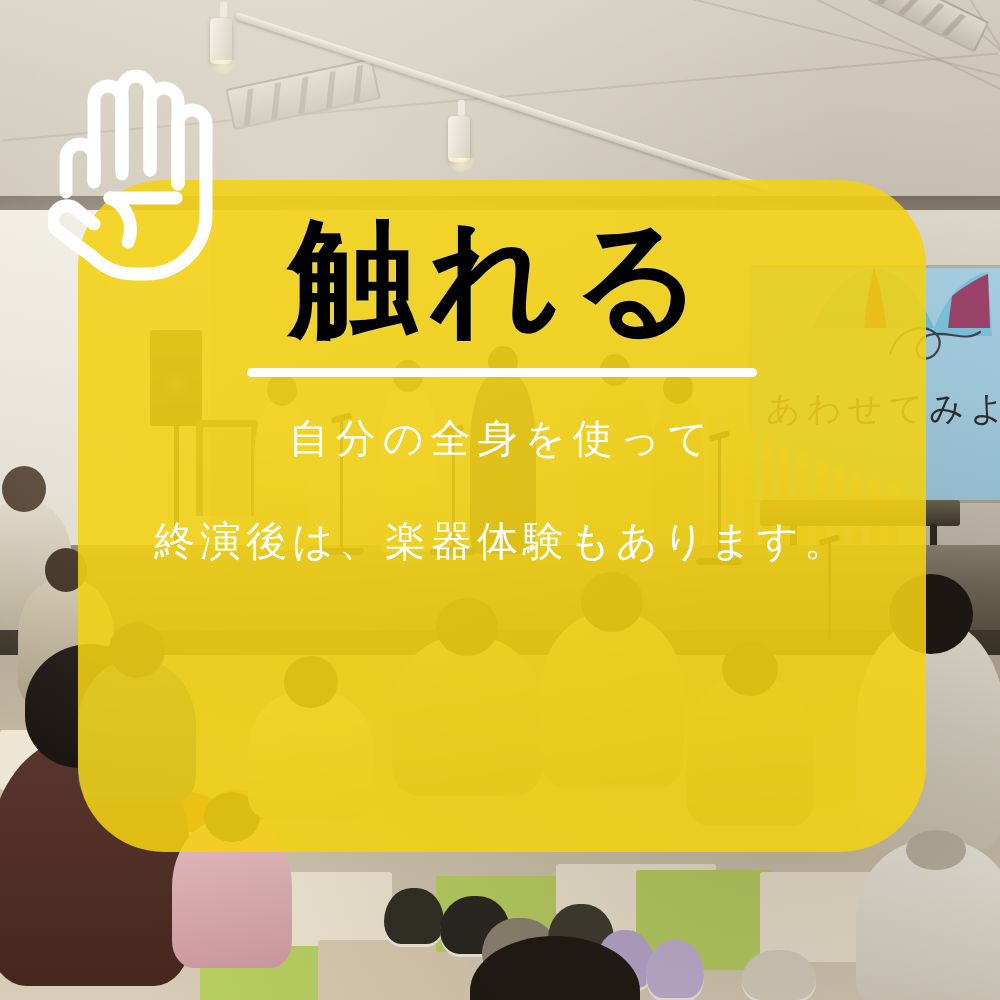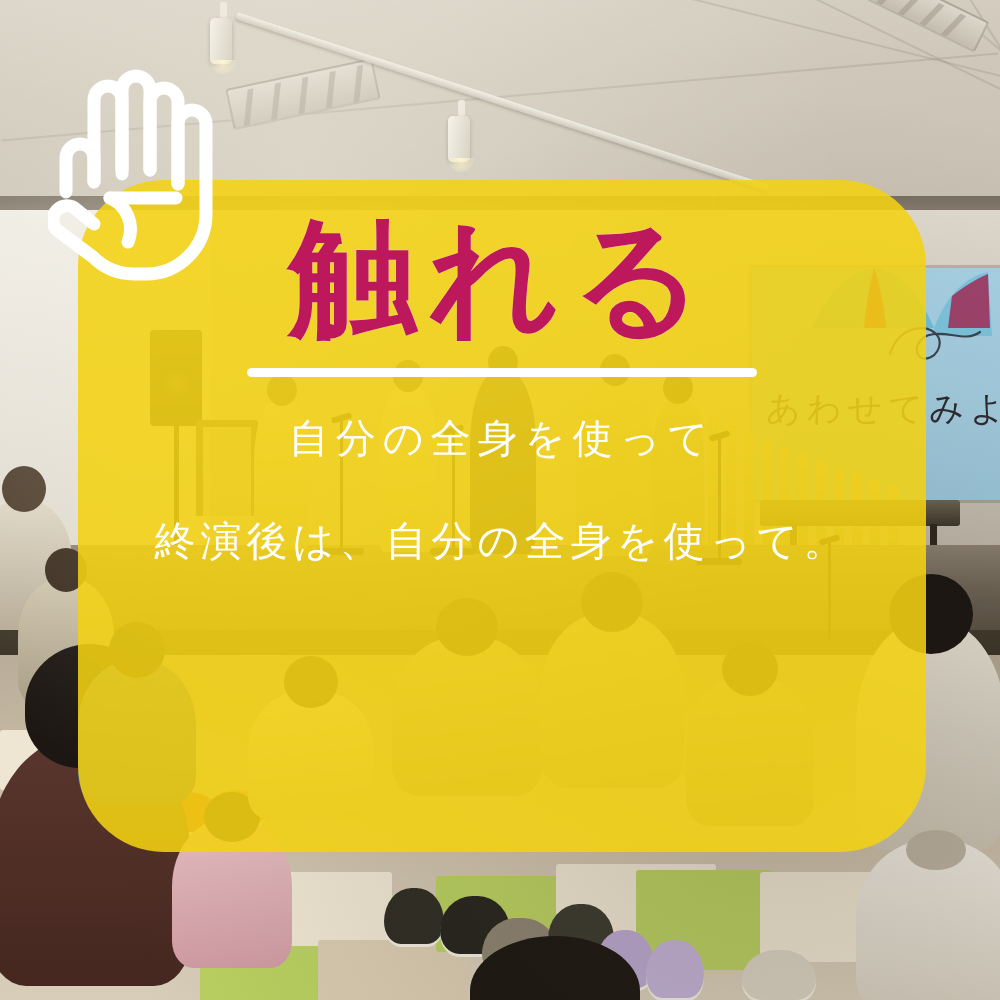--- a/index.html
+++ b/index.html
@@ -181,21 +181,21 @@
     opacity:.88;
   }
 
   
   .content{
     position:absolute; left:78px; top:180px; width:848px; height:672px;
     display:flex; flex-direction:column; align-items:center;
   }
   .title{
     margin-top:34px;
-    font-size:128px; line-height:1.0; color:#be185d;
+    font-size:128px; line-height:1.0; color:#000000;
     font-weight:700; letter-spacing:12px;
     text-shadow:0 0 1px rgba(255,255,255,.9);
     font-family:"DejaVu Sans","Liberation Sans",sans-serif;
   }
   .divider{
     margin-top:26px; width:510px; height:9px;
     background:#ffffff; border-radius:5px;
   }
   .lines{
     margin-top:34px; width:100%;
@@ -408,21 +408,21 @@
     <div class="photo-soft"></div>
   </div>
 
   <div class="card"></div>
 
   <div class="content">
     <div class="title">触れる</div>
     <div class="divider"></div>
     <div class="lines">
       <div class="line l1">自分の全身を使って</div>
-      <div class="line l3">終演後は、自分の全身を使って。</div>
+      <div class="line l3">終演後は、楽器体験もあります。</div>
     </div>
   </div>
 
   <div class="hand">
     <svg viewBox="0 0 165 228" fill="none" stroke="#ffffff" stroke-width="13" stroke-linecap="round" stroke-linejoin="round">
 
       <path d="M46 120 V38 a14 14 0 0 1 28 0 V112"></path>
 
       <path d="M74 108 V28 a14 14 0 0 1 28 0 V108"></path>
 

